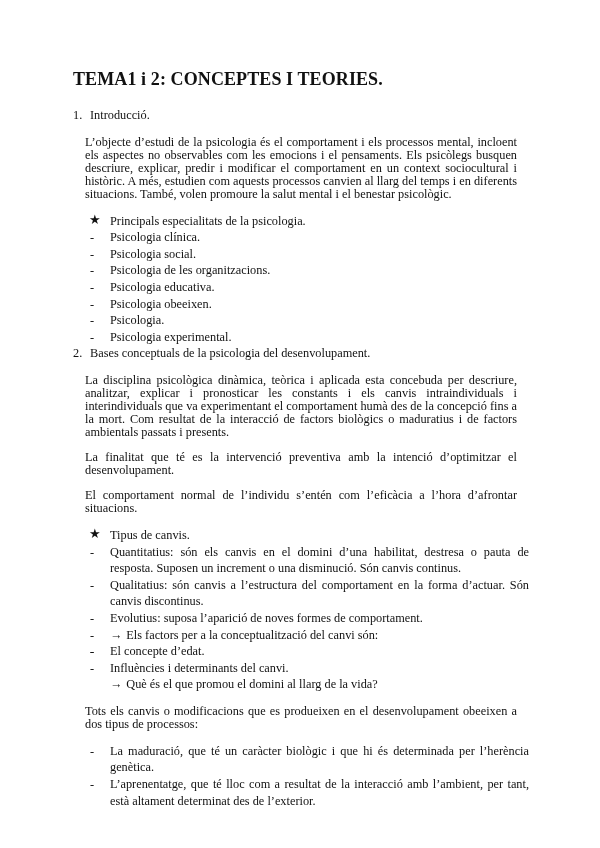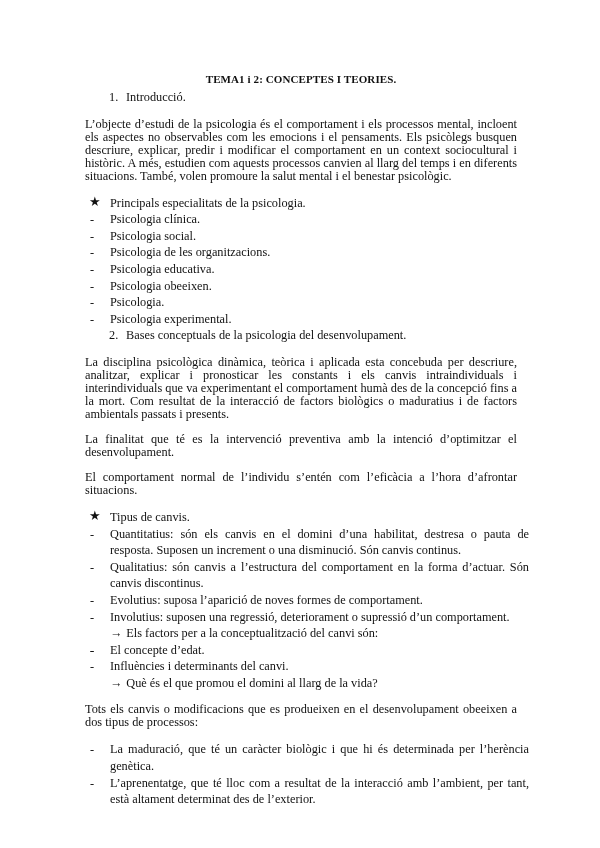--- a/index.html
+++ b/index.html
@@ -2,23 +2,23 @@
 <html><head>
   <meta charset="utf-8">
   <style>
     html, body { margin: 0; padding: 0; background: #ffffff; }
     body { width: 600px; height: 848px; position: relative; overflow: hidden; }
     .page {
       position: absolute; left: 0; top: 0; width: 600px; height: 848px; background: #fff;
       font-family: "Liberation Serif", "DejaVu Serif", serif; color: #111; font-size: 12.3px;
     }
     .content { position: absolute; left: 73px; top: 70px; width: 456px; }
-    .title { text-align: center; font-weight: bold; font-size: 11px; line-height: 18px; margin: 0 0 1px 0; letter-spacing: 0.1px; }
+    .title { text-align: left; font-weight: bold; font-size: 18px; line-height: 18px; margin: 0 0 19px 0; letter-spacing: 0.1px; }
     .p { text-align: justify; line-height: 13px; margin: 12px; }
-    .heading { line-height: 16.6px; margin-left: 36px; }
+    .heading { line-height: 16.6px; }
     .heading .num { display: inline-block; width: 17px; }
     .bullet { position: relative; padding-left: 37px; line-height: 16.6px; text-align: justify; }
     .bullet .mark { position: absolute; left: 17px; top: 0; }
     .star { padding-left: 37px; position: relative; line-height: 16.6px; }
     .star .mark { position: absolute; left: 16px; top: -1px; font-size: 13px; }
     .arrow { padding-left: 37px; line-height: 16.6px; }
     .arrow .mark { margin-right: 4px; }
     .sub { position: relative; padding-left: 37px; line-height: 16.6px; text-align: justify; }
     .sub .mark { position: absolute; left: 17px; top: 0; }
   </style>
@@ -53,21 +53,21 @@
     <p class="p">La finalitat que té es la intervenció preventiva amb la intenció d’optimitzar el desenvolupament.</p>
     <p class="p">El comportament normal de l’individu s’entén com l’eficàcia a l’hora d’afrontar situacions.</p>
 
     <div class="star">
       <span class="mark">★</span>
       <span>Tipus de canvis.</span>
     </div>
     <div class="bullet"><span class="mark">-</span><span>Quantitatius: són els canvis en el domini d’una habilitat, destresa o pauta de resposta. Suposen un increment o una disminució. Són canvis continus.</span></div>
     <div class="bullet"><span class="mark">-</span><span>Qualitatius: són canvis a l’estructura del comportament en la forma d’actuar. Són canvis discontinus.</span></div>
     <div class="bullet"><span class="mark">-</span><span>Evolutius: suposa l’aparició de noves formes de comportament.</span></div>
-    <div class="bullet"><span class="mark">-</span><span>Involutius: suposen una regressió, deteriorament o supressió d’un comportament.</span></div>
+    <div class="bullet"><span class="mark">-</span></div>
 
     <div class="arrow"><span class="mark">→</span><span>Els factors per a la conceptualització del canvi són:</span></div>
     <div class="bullet"><span class="mark">-</span></div>
     <div class="bullet"><span class="mark">-</span><span>El concepte d’edat.</span></div>
     <div class="bullet"><span class="mark">-</span><span>Influències i determinants del canvi.</span></div>
     <div class="arrow"><span class="mark">→</span><span>Què és el que promou el domini al llarg de la vida?</span></div>
 
     <p class="p">Tots els canvis o modificacions que es produeixen en el desenvolupament obeeixen a dos tipus de processos:</p>
     <div class="sub"><span class="mark">-</span><span>La maduració, que té un caràcter biològic i que hi és determinada per l’herència genètica.</span></div>
     <div class="sub"><span class="mark">-</span><span>L’aprenentatge, que té lloc com a resultat de la interacció amb l’ambient, per tant, està altament determinat des de l’exterior.</span></div>

